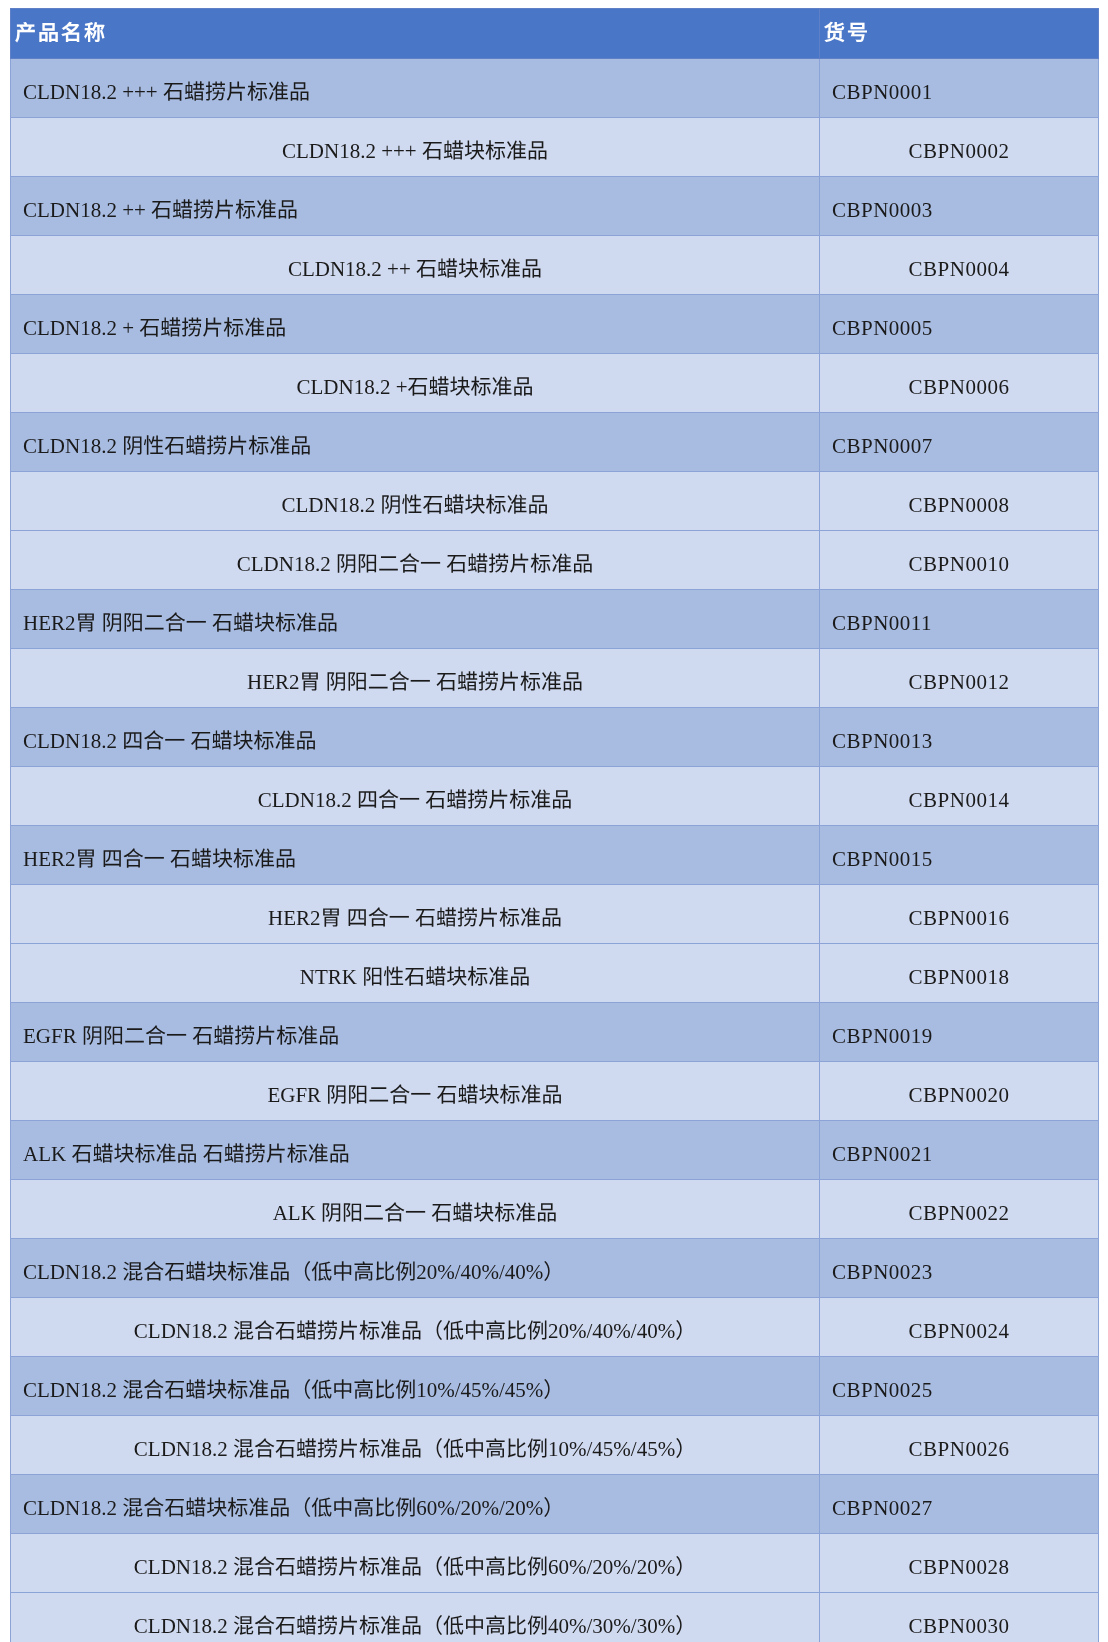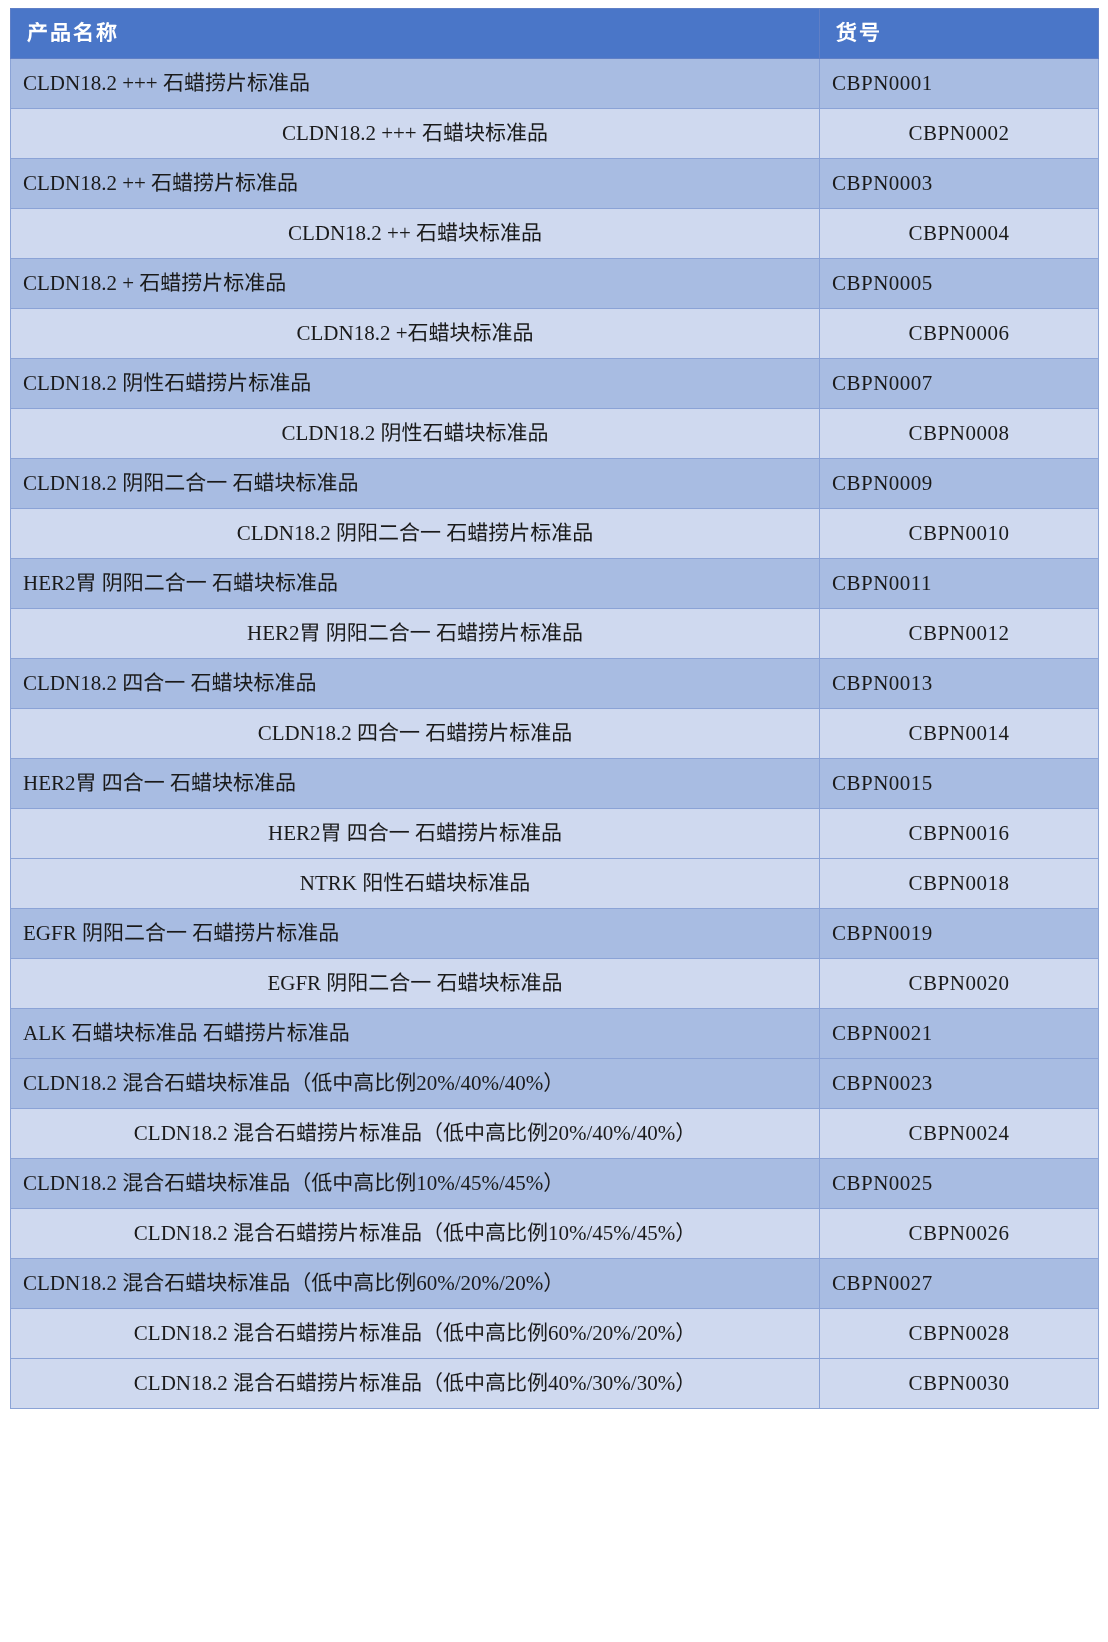--- a/index.html
+++ b/index.html
@@ -25,31 +25,31 @@
   }
   table.product-table col.c-name { width: 809px; }
   table.product-table col.c-code { width: 279px; }
 
   table.product-table thead th {
     background: #4a76c8;
     color: #ffffff;
     font-weight: bold;
     font-size: 21px;
     text-align: left;
-    padding: 8px 12px 9px 16px;
+    padding: 8px 12px 9px 4px;
     border: 1px solid #5f7fc6;
     letter-spacing: 2px;
     font-family: "Liberation Sans", "DejaVu Sans", sans-serif;
     height: 32px;
     line-height: 1.1;
   }
   table.product-table tbody td {
     font-size: 21px;
     color: #1a1a1a;
-    padding: 7px 12px 8px 12px;
+    padding: 16px 12px 8px 12px;
     border: 1px solid #8ba3d6;
     height: 34px;
     line-height: 1.15;
     white-space: nowrap;
     overflow: hidden;
     vertical-align: middle;
   }
   tbody tr.odd td { background: #a8bce2; }
   tbody tr.even td { background: #cfd9ef; text-align: center; }
   td.code-cell { letter-spacing: 0.5px; }
@@ -95,24 +95,20 @@
           <td class="code-cell">CBPN0006</td>
         </tr>
         <tr class="odd">
           <td class="name-cell">CLDN18.2 阴性石蜡捞片标准品</td>
           <td class="code-cell">CBPN0007</td>
         </tr>
         <tr class="even">
           <td class="name-cell">CLDN18.2 阴性石蜡块标准品</td>
           <td class="code-cell">CBPN0008</td>
         </tr>
-        <tr class="odd">
-          <td class="name-cell">CLDN18.2 阴阳二合一 石蜡块标准品</td>
-          <td class="code-cell">CBPN0009</td>
-        </tr>
         <tr class="even">
           <td class="name-cell">CLDN18.2 阴阳二合一 石蜡捞片标准品</td>
           <td class="code-cell">CBPN0010</td>
         </tr>
         <tr class="odd">
           <td class="name-cell">HER2胃 阴阳二合一  石蜡块标准品</td>
           <td class="code-cell">CBPN0011</td>
         </tr>
         <tr class="even">
           <td class="name-cell">HER2胃 阴阳二合一  石蜡捞片标准品</td>
@@ -143,20 +139,24 @@
           <td class="code-cell">CBPN0019</td>
         </tr>
         <tr class="even">
           <td class="name-cell">EGFR 阴阳二合一 石蜡块标准品</td>
           <td class="code-cell">CBPN0020</td>
         </tr>
         <tr class="odd">
           <td class="name-cell">ALK 石蜡块标准品 石蜡捞片标准品</td>
           <td class="code-cell">CBPN0021</td>
         </tr>
+        <tr class="even">
+          <td class="name-cell">ALK 阴阳二合一 石蜡块标准品</td>
+          <td class="code-cell">CBPN0022</td>
+        </tr>
         <tr class="odd">
           <td class="name-cell">CLDN18.2 混合石蜡块标准品（低中高比例20%/40%/40%）</td>
           <td class="code-cell">CBPN0023</td>
         </tr>
         <tr class="even">
           <td class="name-cell">CLDN18.2 混合石蜡捞片标准品（低中高比例20%/40%/40%）</td>
           <td class="code-cell">CBPN0024</td>
         </tr>
         <tr class="odd">
           <td class="name-cell">CLDN18.2 混合石蜡块标准品（低中高比例10%/45%/45%）</td>

